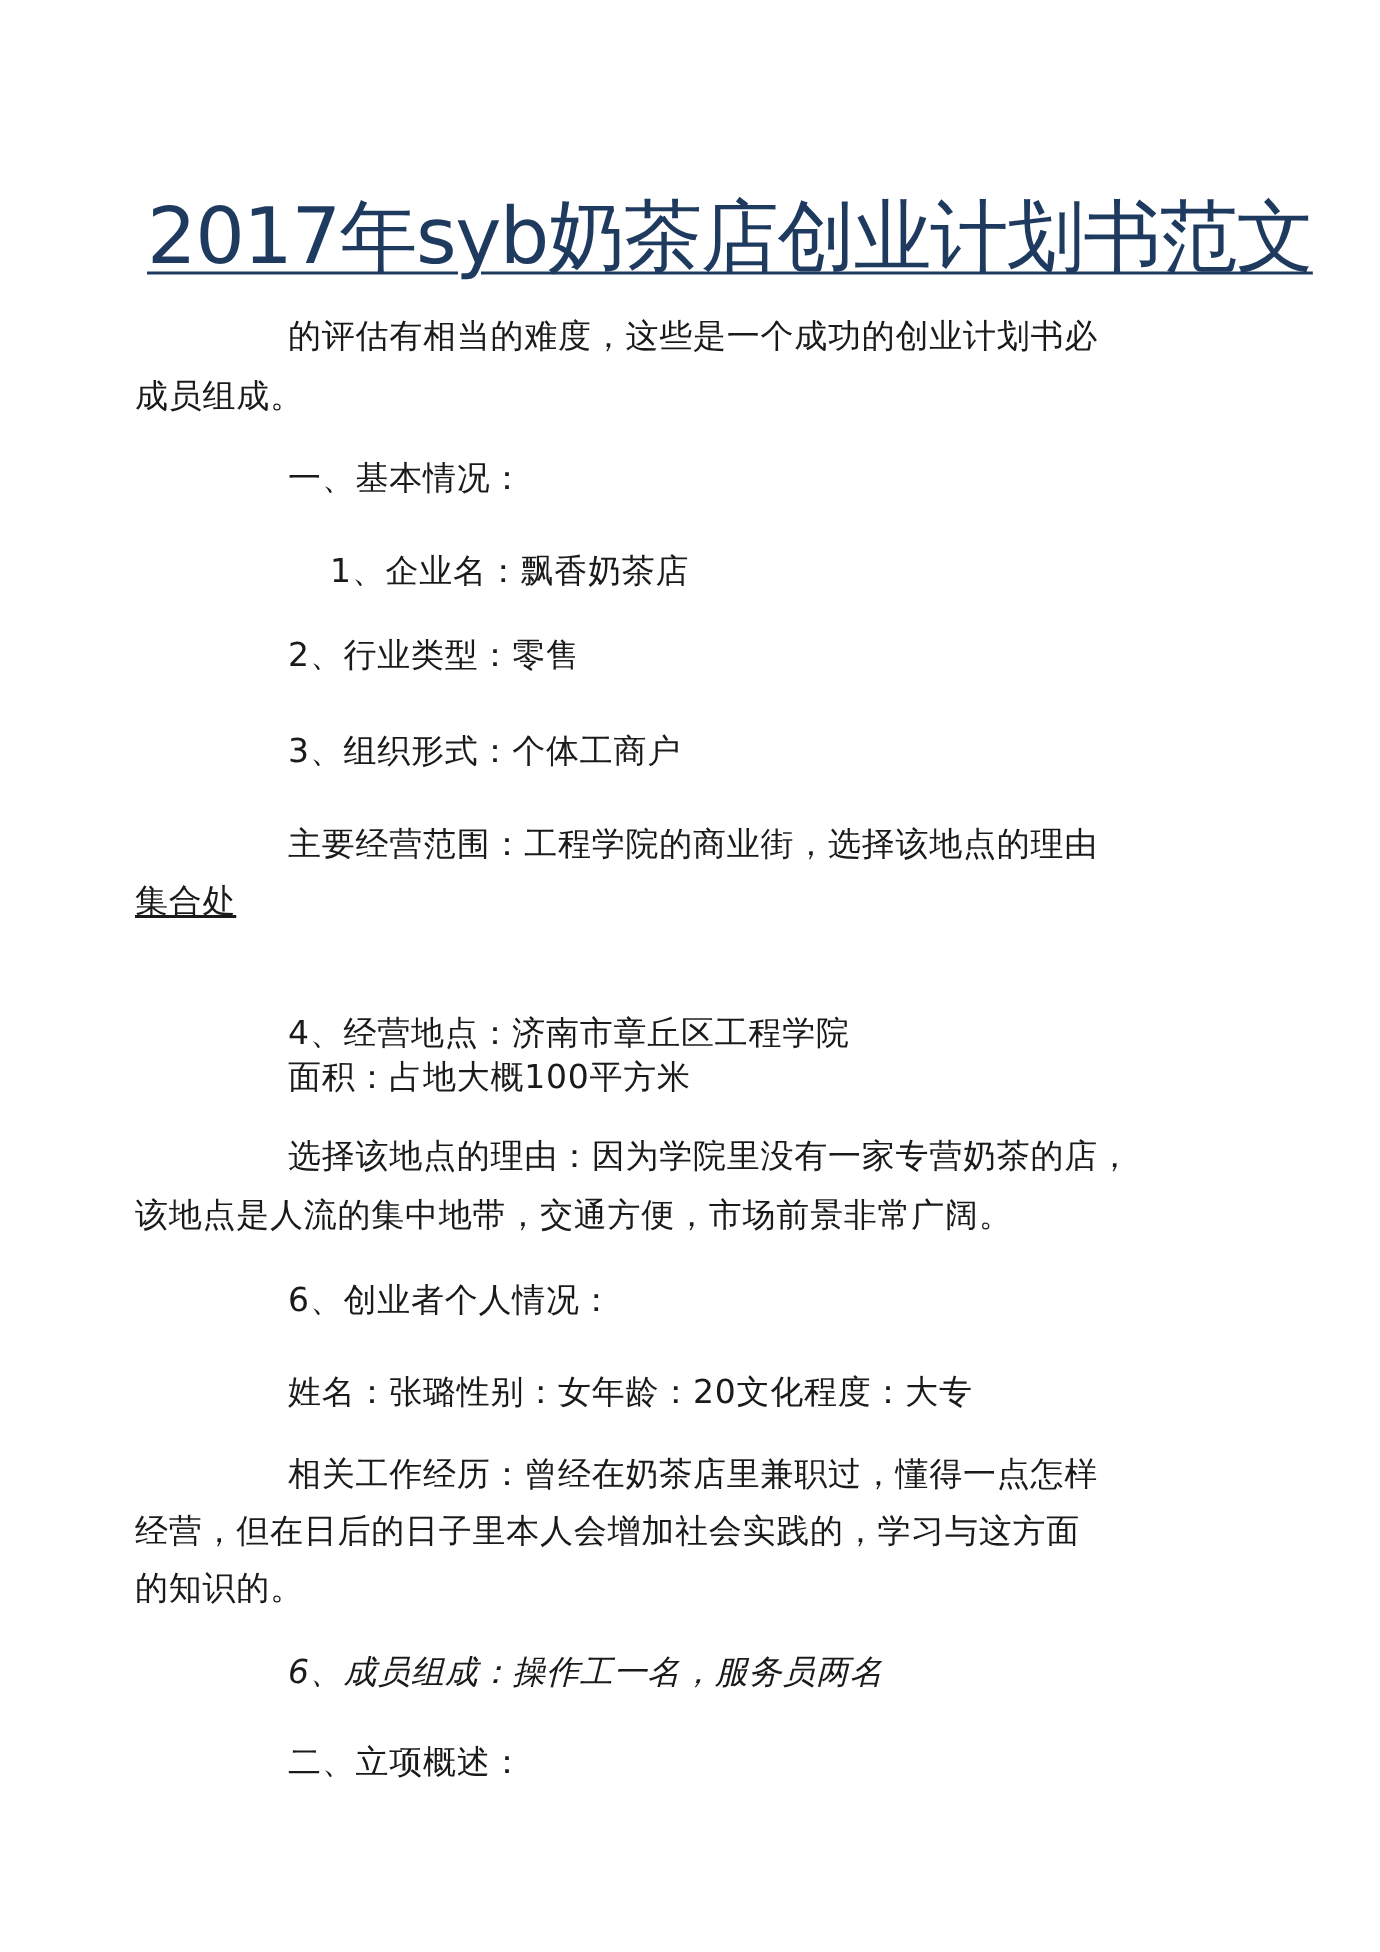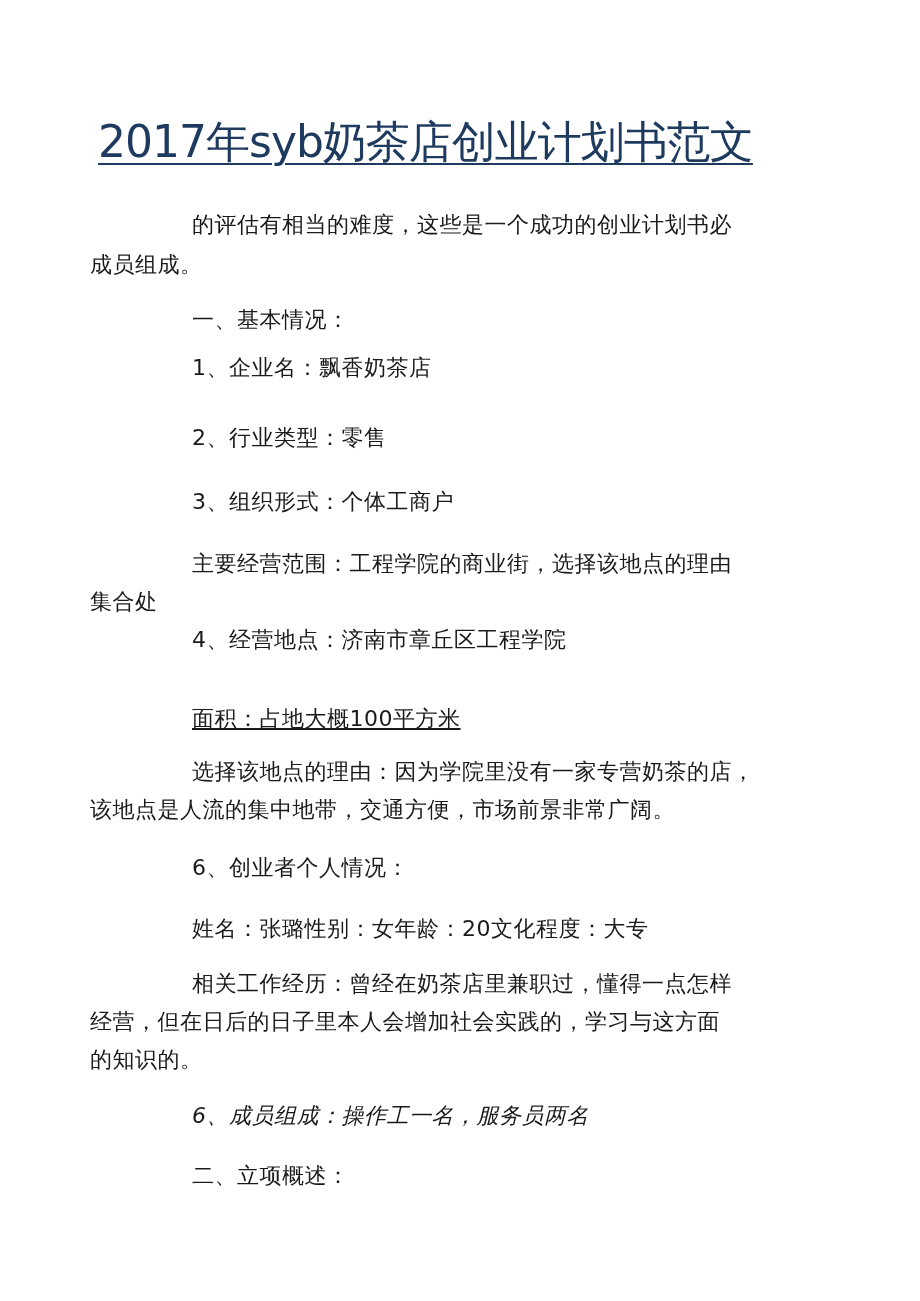--- a/index.html
+++ b/index.html
@@ -1,43 +1,43 @@
 <!DOCTYPE html>
 <html><head>
   <meta charset="utf-8">
   <style>
     html, body { margin: 0; padding: 0; background: #ffffff; }
     body { width: 920px; height: 1301px; position: relative; overflow: hidden;
            font-family: "DejaVu Sans", "Liberation Sans", sans-serif; color: #1a1a1a; }
-    .title { position: absolute; left: 98px; top: 112px; font-size: 44px; line-height: 60px;
+    .title { position: absolute; left: 98px; top: 128px; font-size: 52px; line-height: 60px;
              color: #1f3a5f; text-decoration: underline; text-decoration-thickness: 2px;
              text-underline-offset: 6px; letter-spacing: -1px; white-space: nowrap; }
     .p { position: absolute; left: 90px; width: 690px; font-size: 22px; line-height: 40px;
          letter-spacing: 0.5px; }
     .ind { position: absolute; left: 192px; font-size: 22px; line-height: 40px; white-space: nowrap; letter-spacing: 0.5px; }
   </style>
 </head>
 <body>
 
 <div>
   <div class="title">2017年syb奶茶店创业计划书范文</div>
 
   <div class="ind" style="top:205px;">的评估有相当的难度，这些是一个成功的创业计划书必</div>
   <div class="p" style="top:245px;">成员组成。</div>
 
   <div class="ind" style="top:300px;">一、基本情况：</div>
-  <div class="ind" style="top:348px;">1、企业名：飘香奶茶店</div>
+  <div class="ind" style="top:362px;margin-left:28px;">1、企业名：飘香奶茶店</div>
   <div class="ind" style="top:418px;">2、行业类型：零售</div>
   <div class="ind" style="top:482px;">3、组织形式：个体工商户</div>
 
   <div class="ind" style="top:544px;">主要经营范围：工程学院的商业街，选择该地点的理由</div>
-  <div class="p" style="top:582px;">集合处</div>
+  <div class="p" style="top:582px;text-decoration:underline;">集合处</div>
 
-  <div class="ind" style="top:620px;">4、经营地点：济南市章丘区工程学院</div>
-  <div class="ind" style="top:699px;text-decoration:underline;">面积：占地大概100平方米</div>
+  <div class="ind" style="top:670px;">4、经营地点：济南市章丘区工程学院</div>
+  <div class="ind" style="top:699px;">面积：占地大概100平方米</div>
 
   <div class="ind" style="top:752px;">选择该地点的理由：因为学院里没有一家专营奶茶的店，</div>
   <div class="p" style="top:792px;font-family:Liberation Mono, monospace;">该地点是人流的集中地带，交通方便，市场前景非常广阔。</div>
 
   <div class="ind" style="top:848px;">6、创业者个人情况：</div>
   <div class="ind" style="top:909px;">姓名：张璐性别：女年龄：20文化程度：大专</div>
 
   <div class="ind" style="top:964px;">相关工作经历：曾经在奶茶店里兼职过，懂得一点怎样</div>
   <div class="p" style="top:1002px;">经营，但在日后的日子里本人会增加社会实践的，学习与这方面</div>
   <div class="p" style="top:1040px;">的知识的。</div>

